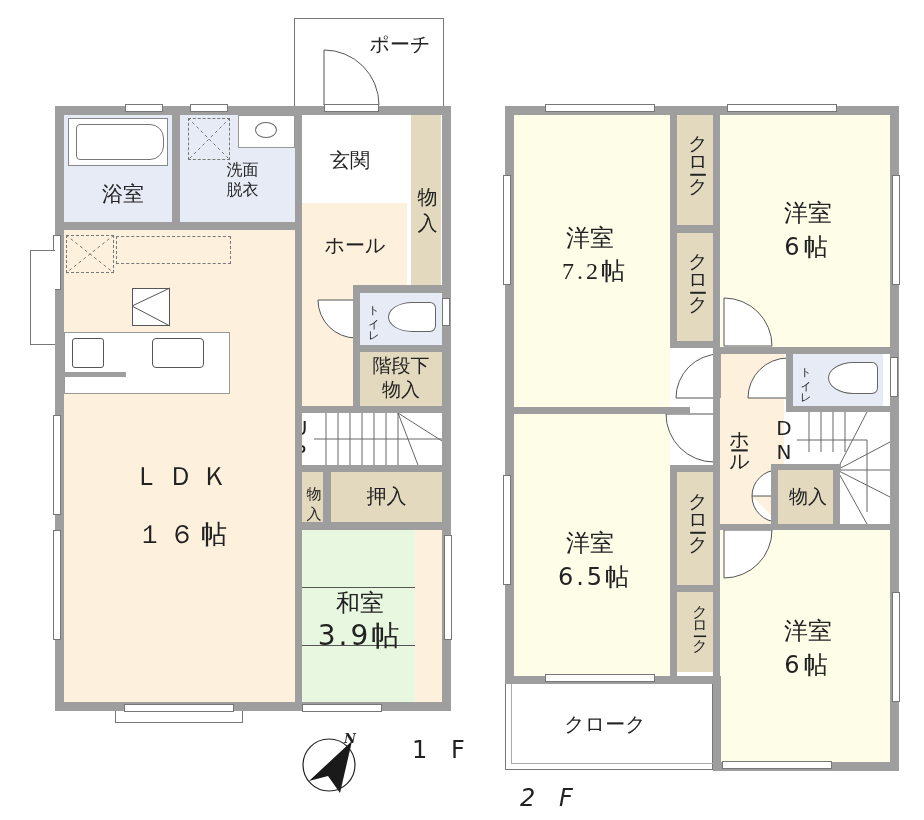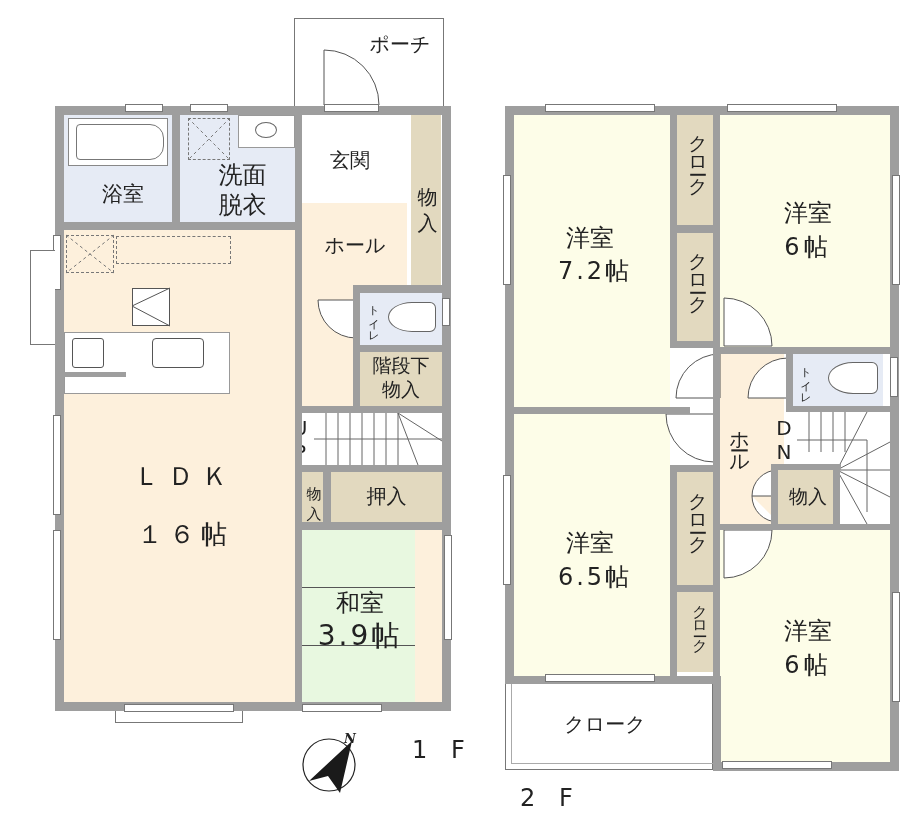--- a/index.html
+++ b/index.html
@@ -32,21 +32,21 @@
   <div class="lbl" style="left:88px;top:181px;width:70px;font-size:21px;">浴室</div>
 
   <div class="room" style="left:180px;top:115px;width:115px;height:107px;background:#e6ebf5;"></div>
   <div class="dash" style="left:188px;top:118px;width:42px;height:42px;"></div>
   <svg style="left:188px;top:118px;" width="42" height="42">
     <line x1="0" y1="0" x2="42" y2="42" stroke="#777" stroke-dasharray="3,3"></line>
     <line x1="42" y1="0" x2="0" y2="42" stroke="#777" stroke-dasharray="3,3"></line>
   </svg>
   <div class="abs" style="left:238px;top:115px;width:57px;height:33px;background:#fff;border:1px solid #999;"></div>
   <div class="abs" style="left:255px;top:122px;width:22px;height:16px;border:1px solid #666;border-radius:50%;"></div>
-  <div class="lbl" style="left:205px;top:160px;width:75px;font-size:24px;">洗面
+  <div class="lbl" style="left:205px;top:160px;width:75px;font-size:16px;">洗面
 脱衣</div>
 
   <div class="room" style="left:302px;top:115px;width:105px;height:88px;background:#fff;"></div>
   <div class="lbl" style="left:315px;top:148px;width:70px;font-size:20px;">玄関</div>
 
   <div class="room" style="left:411px;top:115px;width:30px;height:170px;background:#e2d9bf;"></div>
   <div class="lbl vert" style="left:412px;top:172px;width:28px;font-size:20px;white-space:normal;">物
 入</div>
 
   <div class="room" style="left:302px;top:203px;width:105px;height:205px;background:#fdf0dc;"></div>
@@ -147,21 +147,21 @@
 </div>
 
 <div>
 
   <div class="abs" style="left:505px;top:680px;width:208px;height:90px;border:1px solid #777;border-top:none;background:#fff;"></div>
   <div class="abs" style="left:511px;top:680px;width:202px;height:84px;border:1px solid #aaa;border-top:none;border-right:none;"></div>
   <div class="lbl" style="left:520px;top:712px;width:170px;font-size:20px;">クローク</div>
 
   <div class="room" style="left:514px;top:115px;width:156px;height:292px;background:#fdfde8;"></div>
   <div class="lbl" style="left:540px;top:223px;width:100px;font-size:24px;">洋室</div>
-  <div class="lbl" style="left:540px;top:256px;width:110px;font-size:24px;letter-spacing:3px;">7.2帖</div>
+  <div class="lbl" style="left:540px;top:256px;width:110px;font-size:24px;letter-spacing:3px;font-family:Liberation Serif, serif;">7.2帖</div>
 
   <div class="room" style="left:677px;top:115px;width:36px;height:110px;background:#e2d9bf;"></div>
   <div class="lbl vert" style="left:680px;top:122px;width:30px;font-size:19px;white-space:normal;">クローク</div>
   <div class="room" style="left:677px;top:233px;width:36px;height:108px;background:#e2d9bf;"></div>
   <div class="lbl vert" style="left:680px;top:240px;width:30px;font-size:19px;white-space:normal;">クローク</div>
 
   <div class="room" style="left:720px;top:115px;width:170px;height:232px;background:#fdfde8;"></div>
   <div class="lbl" style="left:758px;top:198px;width:100px;font-size:24px;">洋室</div>
   <div class="lbl" style="left:758px;top:232px;width:100px;font-size:24px;letter-spacing:4px;">6帖</div>
   <svg style="left:724px;top:298px;" width="50" height="50">
@@ -248,14 +248,14 @@
   <div class="win" style="left:545px;top:104px;width:110px;height:8px;"></div>
   <div class="win" style="left:727px;top:104px;width:110px;height:8px;"></div>
   <div class="win" style="left:503px;top:175px;width:8px;height:110px;"></div>
   <div class="win" style="left:892px;top:175px;width:8px;height:110px;"></div>
   <div class="win" style="left:890px;top:357px;width:8px;height:40px;"></div>
   <div class="win" style="left:503px;top:475px;width:8px;height:110px;"></div>
   <div class="win" style="left:545px;top:674px;width:110px;height:8px;"></div>
   <div class="win" style="left:892px;top:592px;width:8px;height:110px;"></div>
   <div class="win" style="left:722px;top:761px;width:110px;height:8px;"></div>
 
-  <div class="floorlbl" style="left:520px;top:784px;">2 F</div>
+  <div class="floorlbl" style="left:520px;top:784px;font-style:italic;">2 F</div>
 </div>
 
 </body></html>

